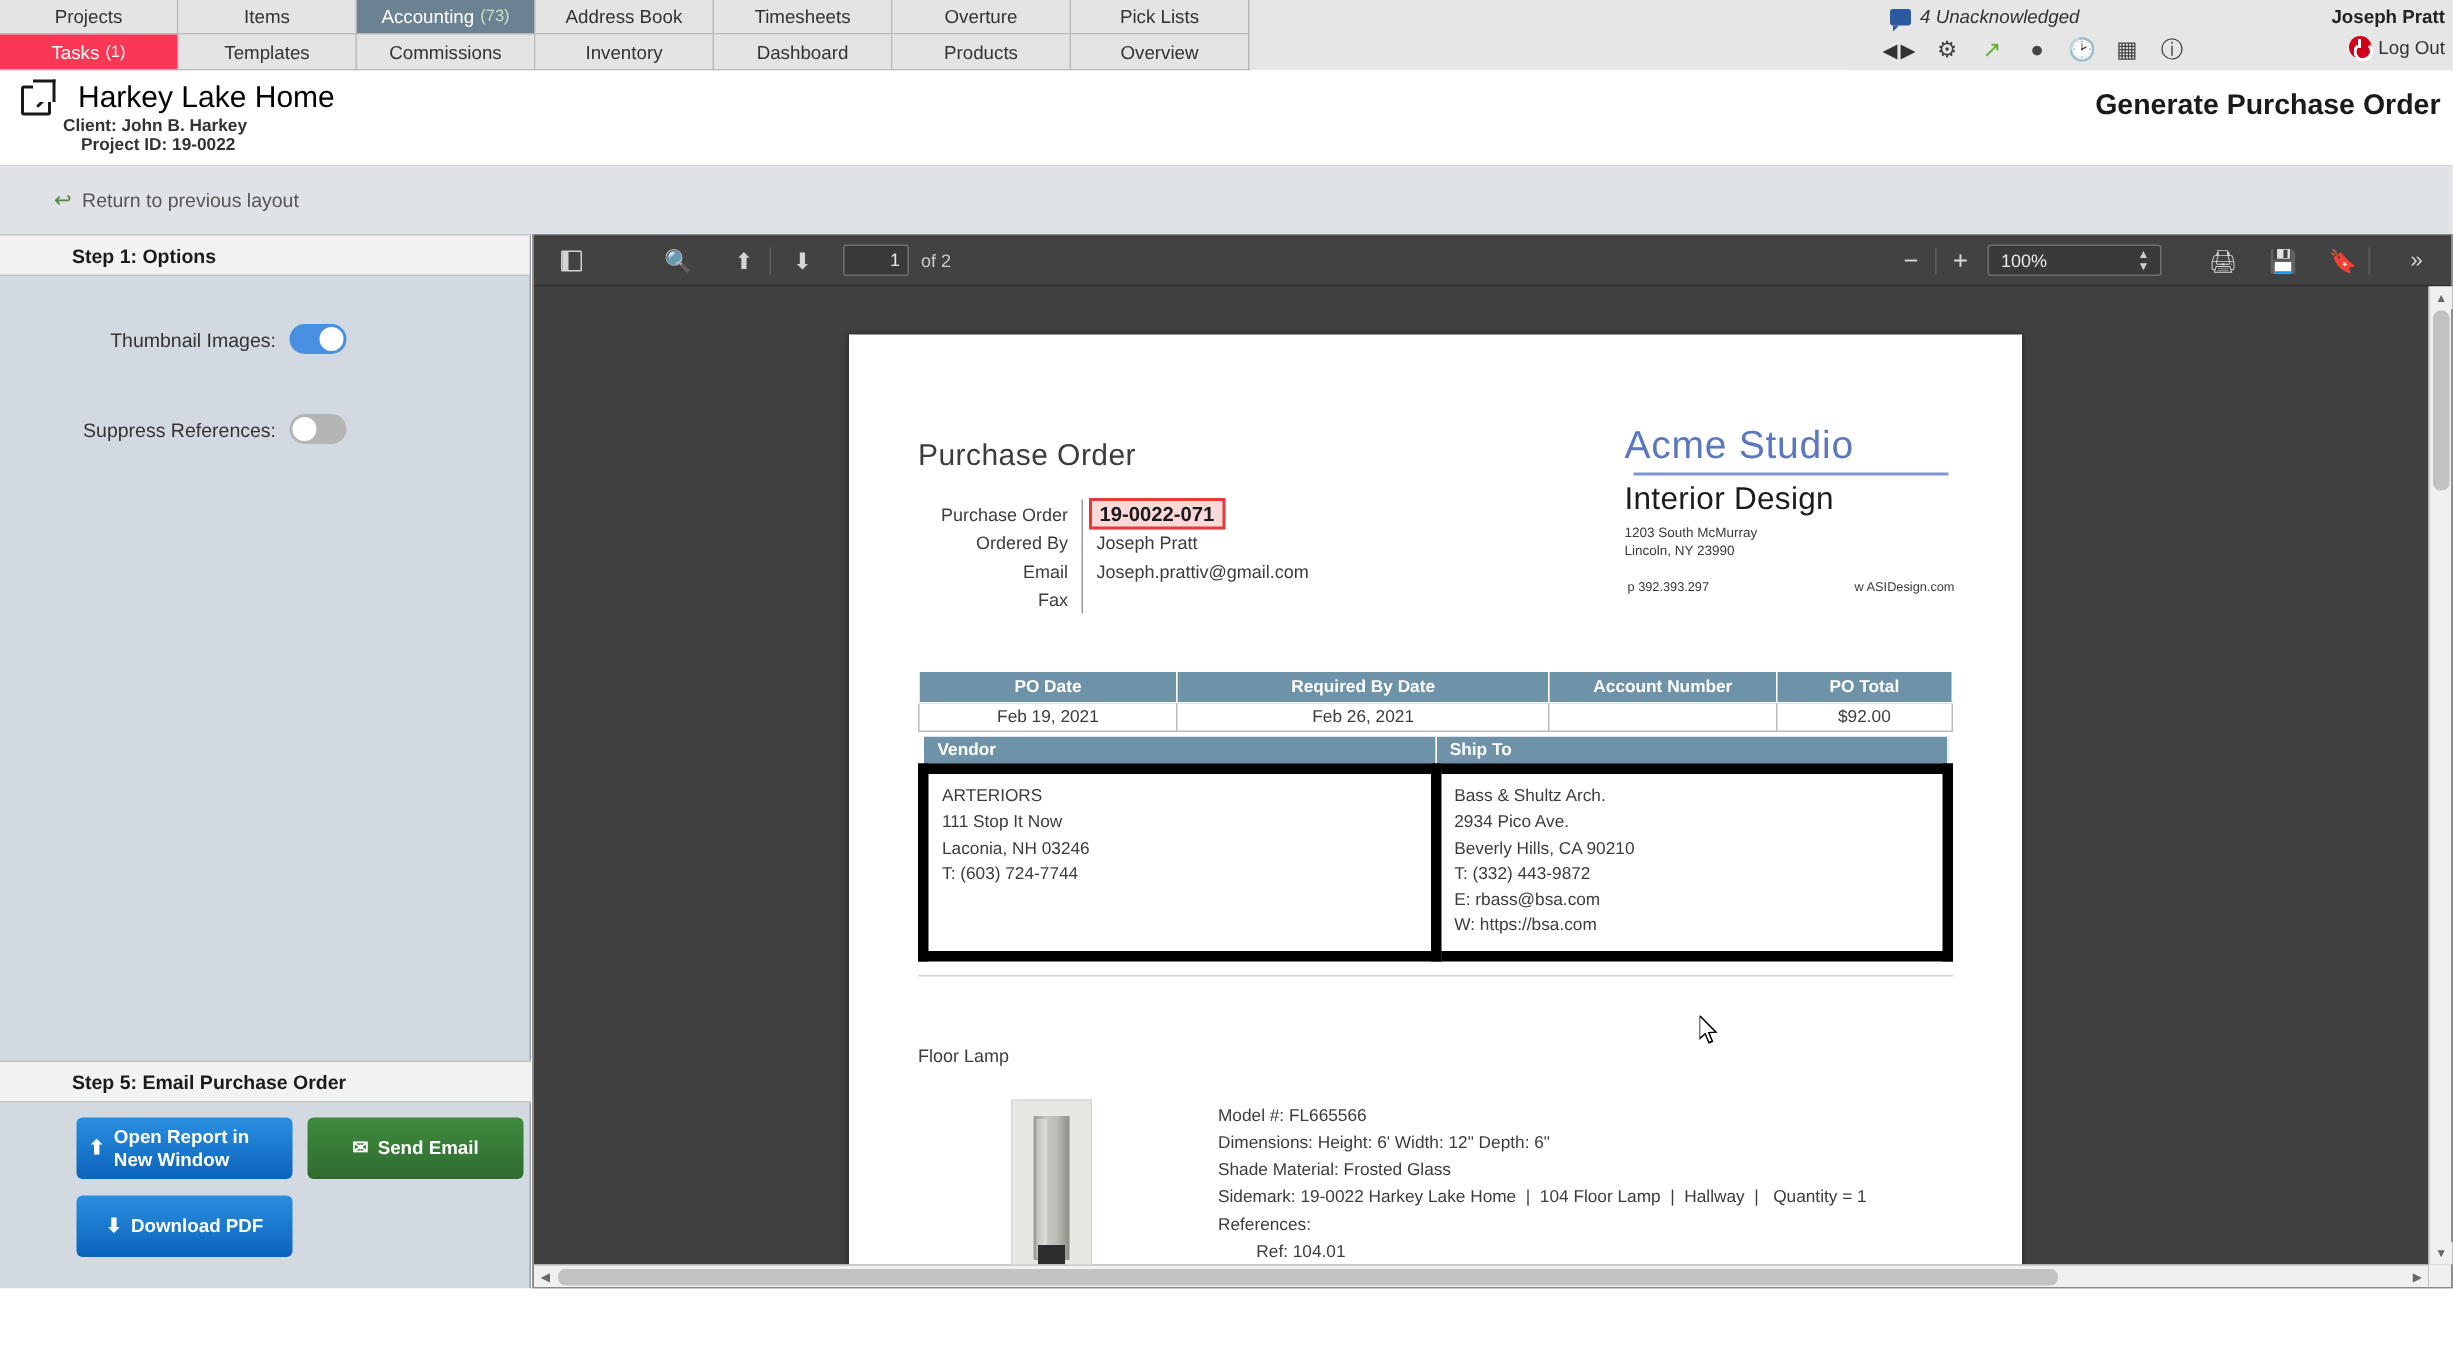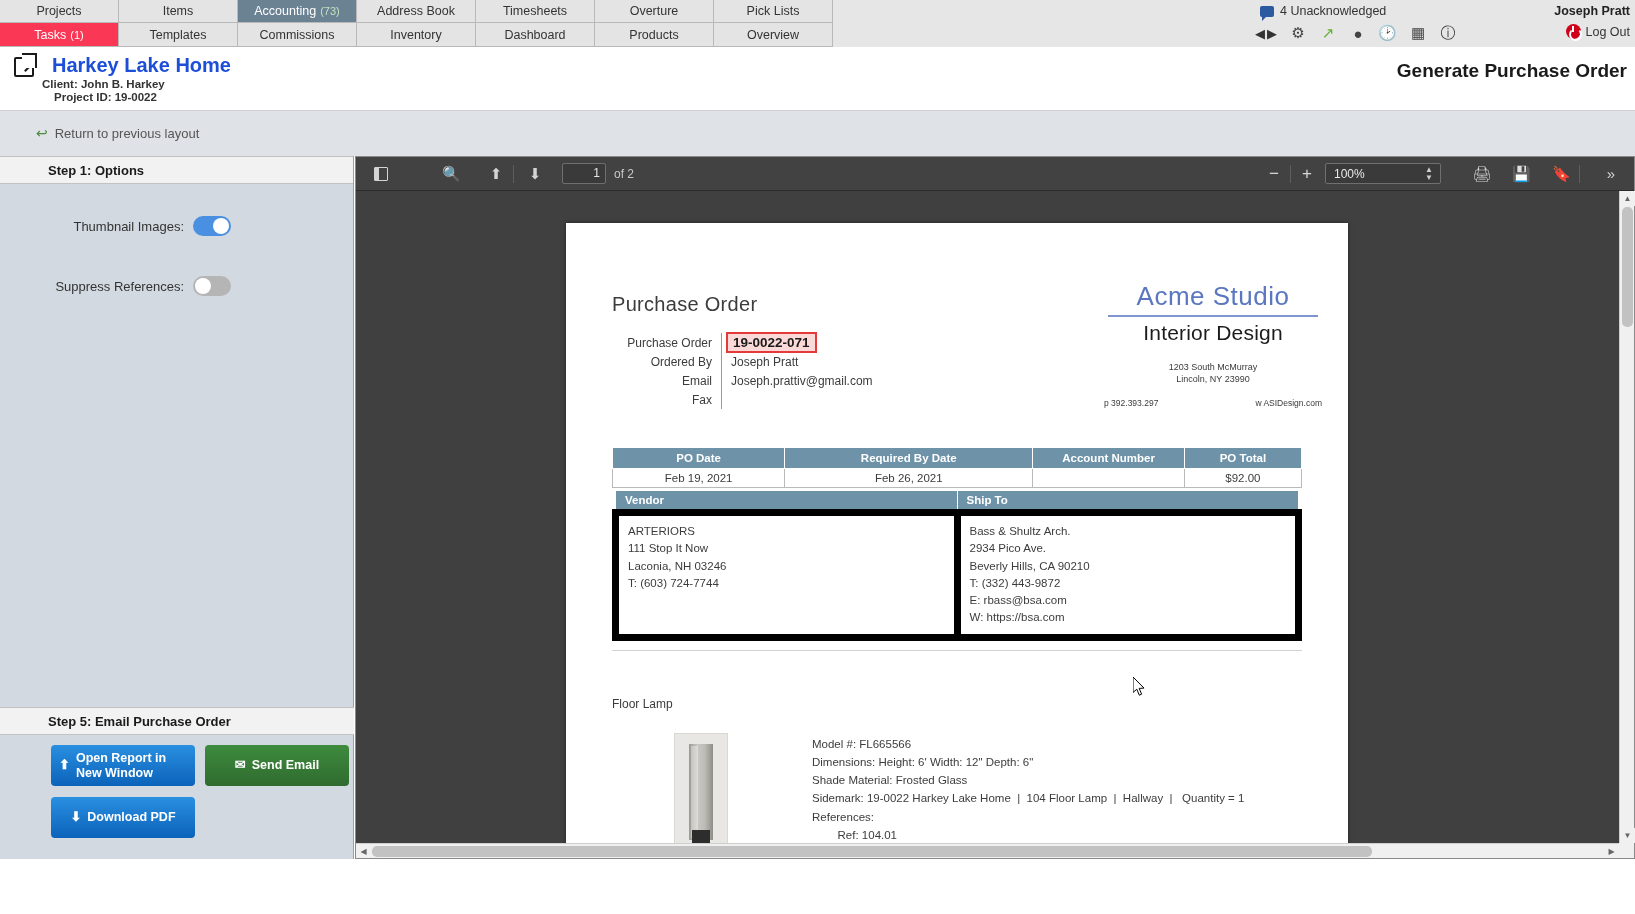--- a/index.html
+++ b/index.html
@@ -37,21 +37,21 @@
     position: absolute; top: 0; right: 0; width: 400px; height: 47px;
     background: #e6e6e6;
   }
   .nr-line1 {
     position: absolute; top: 2px; left: 0; width: 400px; height: 20px;
     display: flex; align-items: center;
   }
   .unack {
     position: absolute; left: 25px; top: 2px;
     display: flex; align-items: center; gap: 6px;
-    font-size: 12.5px; color: #333;
+    font-size: 12.5px; color: #333; font-style: italic;
   }
   .bubble-icon {
     width: 14px; height: 11px; background: #2c5aa0; border-radius: 2px;
     position: relative; display: inline-block;
   }
   .bubble-icon::after {
     content: ""; position: absolute; left: 2px; bottom: -4px;
     border-left: 4px solid #2c5aa0; border-bottom: 4px solid transparent;
   }
   .username {
@@ -102,21 +102,21 @@
     width: 13px; height: 13px; background: #fff;
     border-top: 2px solid #1a1a1a; border-right: 2px solid #1a1a1a;
   }
   .ext-icon::before {
     content: ""; position: absolute; right: -2px; top: 2px;
     width: 13px; height: 2px; background: #1a1a1a;
     transform: rotate(-45deg); transform-origin: right center;
   }
   .proj-title {
     position: absolute; left: 52px; top: 7px;
-    font-size: 20px; font-weight: bold; color: #1d4ed8;
+    font-size: 20px; font-weight: normal; color: #000000;
   }
   .proj-client {
     position: absolute; left: 42px; top: 31px;
     font-size: 11.5px; font-weight: bold; color: #333;
   }
   .proj-id {
     position: absolute; left: 54px; top: 44px;
     font-size: 11.5px; font-weight: bold; color: #333;
   }
   .page-title {
@@ -261,25 +261,25 @@
   .kv { position:absolute; left:0px; top:110px; width:460px; }
   .kv-row { display:flex; height:19px; align-items:center; }
   .kv-label { width:155px; text-align:right; padding-right:9px; font-size:12px; color:#3c3c3c; }
   .kv-divider { width:1px; background:#9a9a9a; height:19px; }
   .kv-val { padding-left:9px; font-size:12px; color:#3c3c3c; }
   .po-highlight {
     border: 2px solid #e63939; background: #fbd9d9;
     font-size: 13.5px; font-weight: bold; color: #1a1a1a;
     padding: 1px 5px; margin-left: 4px; line-height: 15px;
   }
-  .logo { position:absolute; right:24px; top:58px; width:222px; text-align:center; }
+  .logo { position:absolute; right:43px; top:58px; width:222px; text-align:left; }
   .logo-main { font-size:26px; color:#5b77c0; letter-spacing:.5px; }
   .logo-rule { height:2px; background:#7f95cf; margin:3px 6px 4px 6px; }
   .logo-sub { font-size:21px; color:#1c1c1c; letter-spacing:.2px; }
-  .logo-addr { font-size:9px; color:#3a3a3a; margin-top:16px; line-height:1.35; }
+  .logo-addr { font-size:9px; color:#3a3a3a; margin-top:4px; line-height:1.35; }
   .logo-contact { display:flex; justify-content:space-between; font-size:8.5px; color:#3a3a3a; margin-top:13px; padding:0 2px;}
 
   .tbl { position:absolute; left:46px; width:690px; border-collapse:collapse; }
   .tbl th {
     background:#6e93a9; color:#fff; font-size:11.5px; font-weight:bold;
     padding:4px 0; border:1px solid #ffffff; text-align:center;
   }
   .tbl td {
     font-size:11.5px; color:#3c3c3c; text-align:center;
     padding:3px 0; border:1px solid #b9b9b9;

